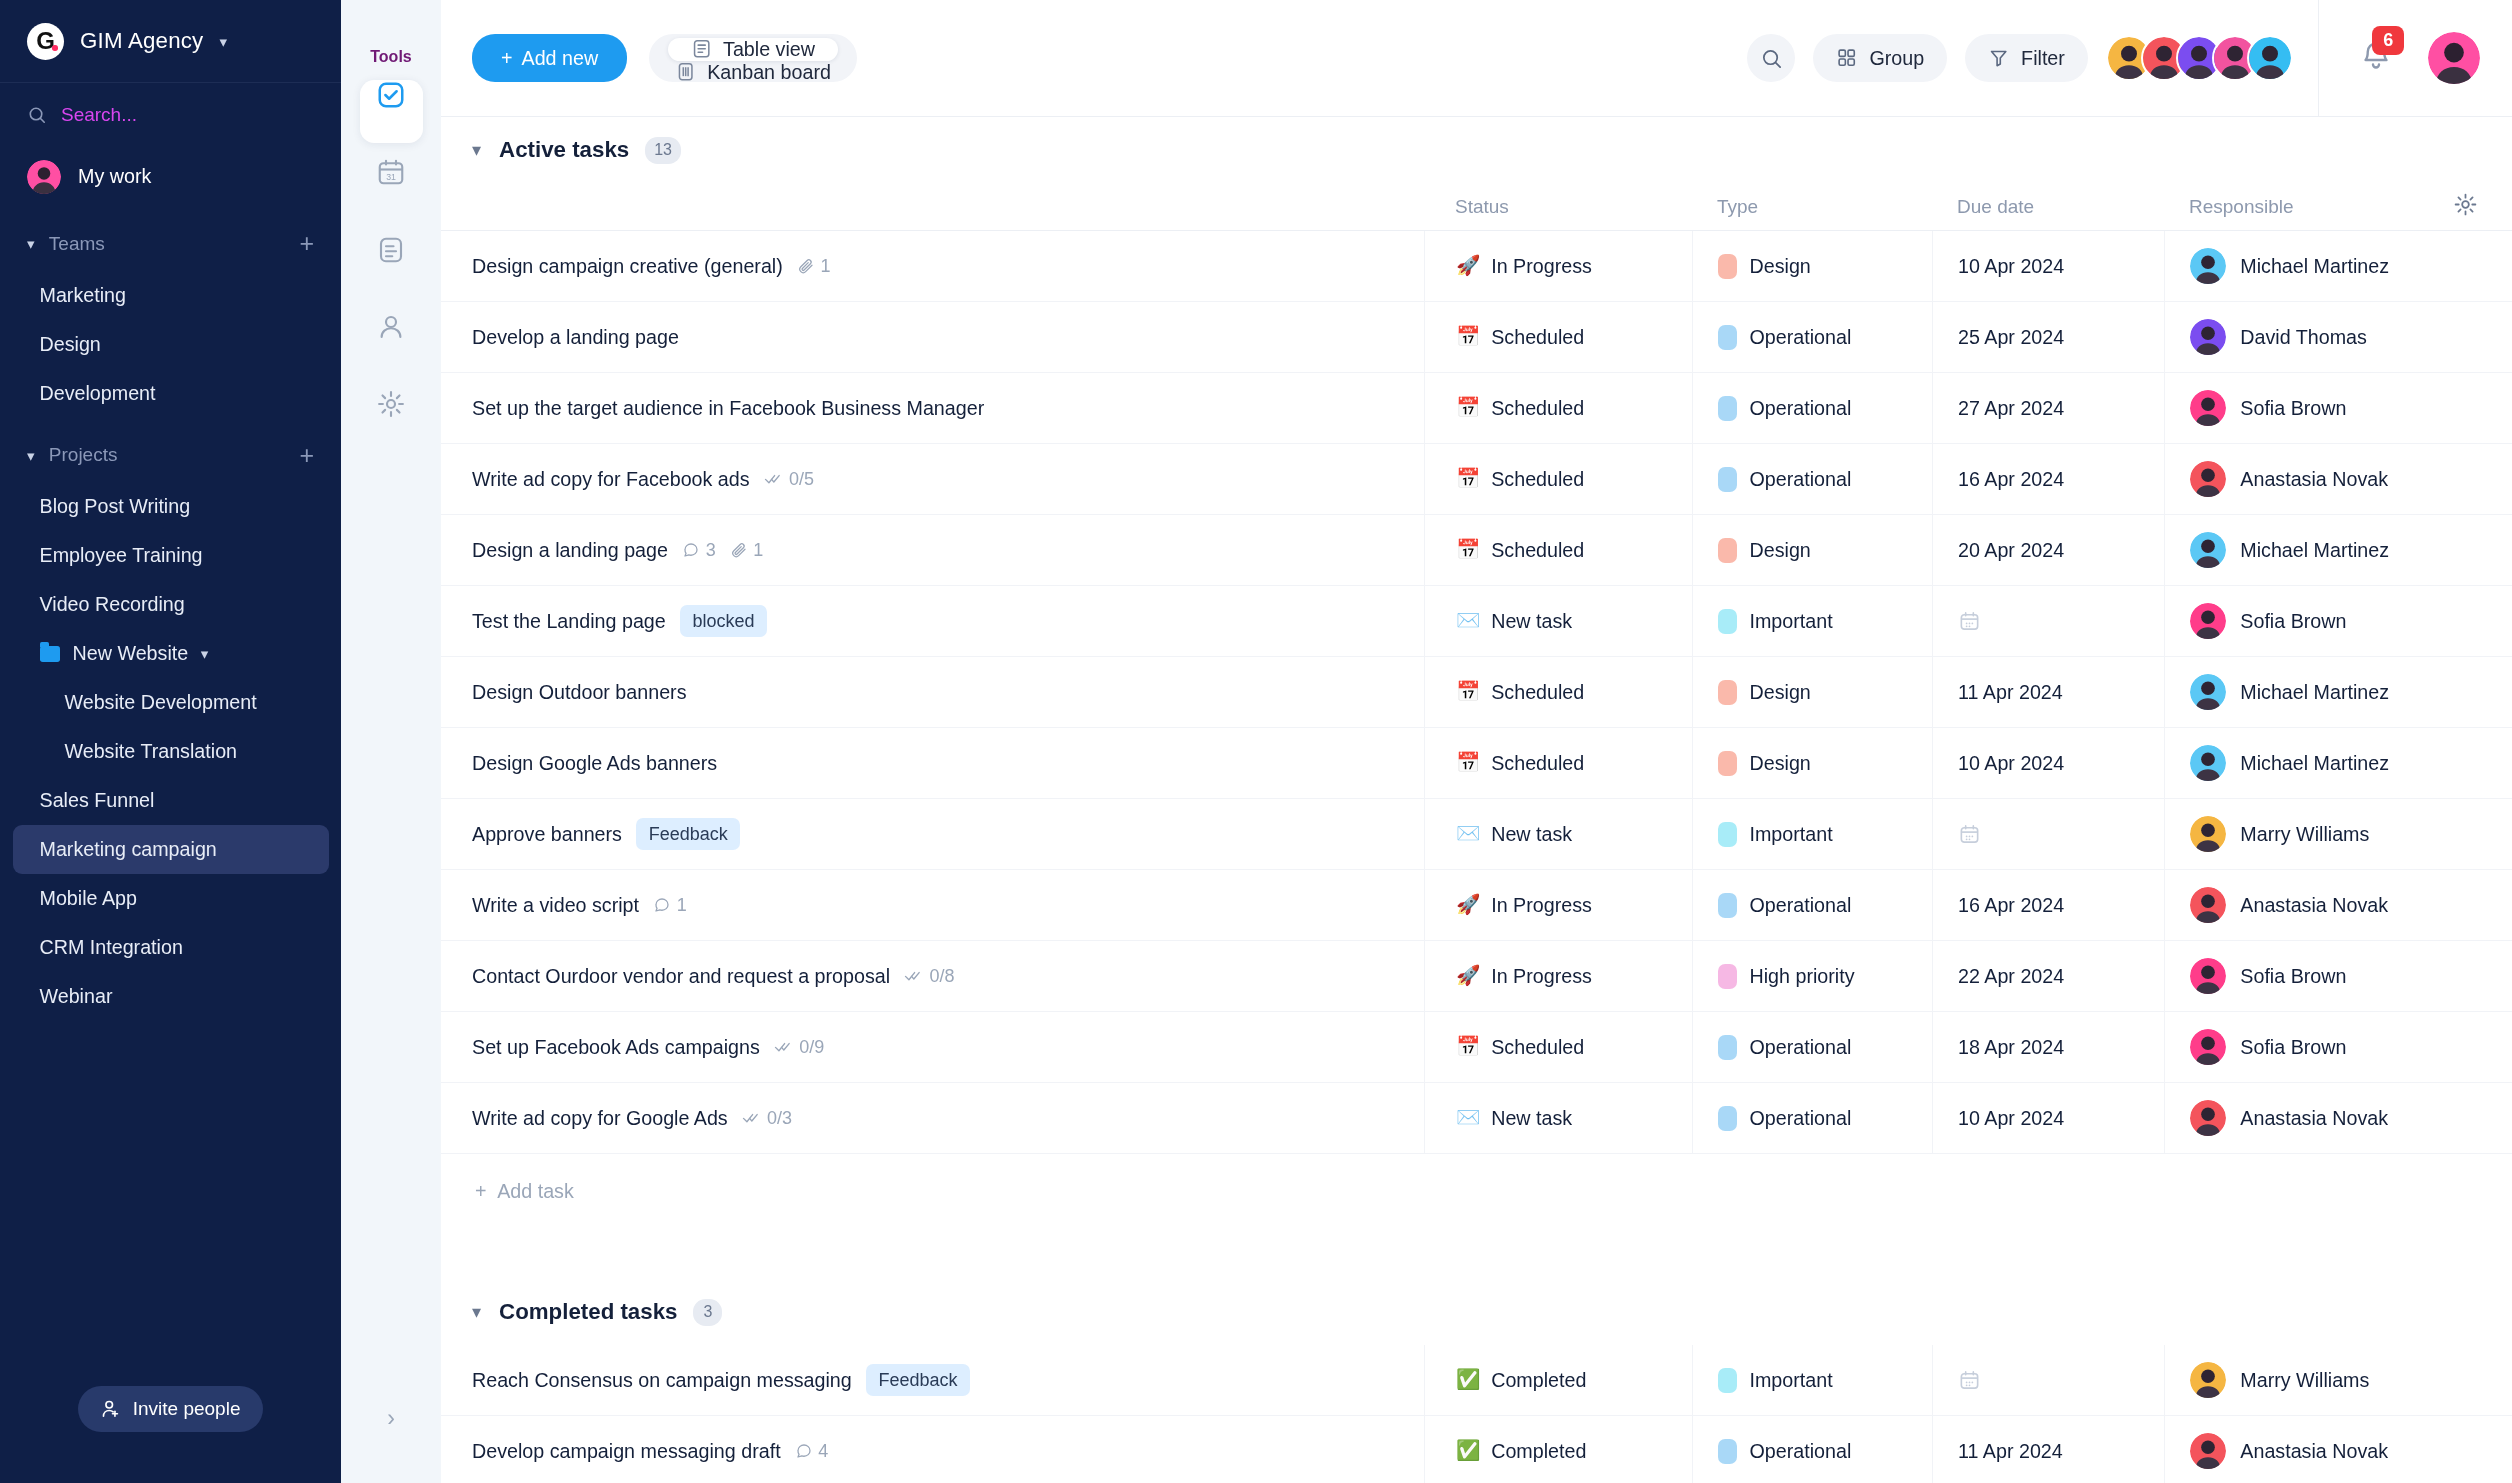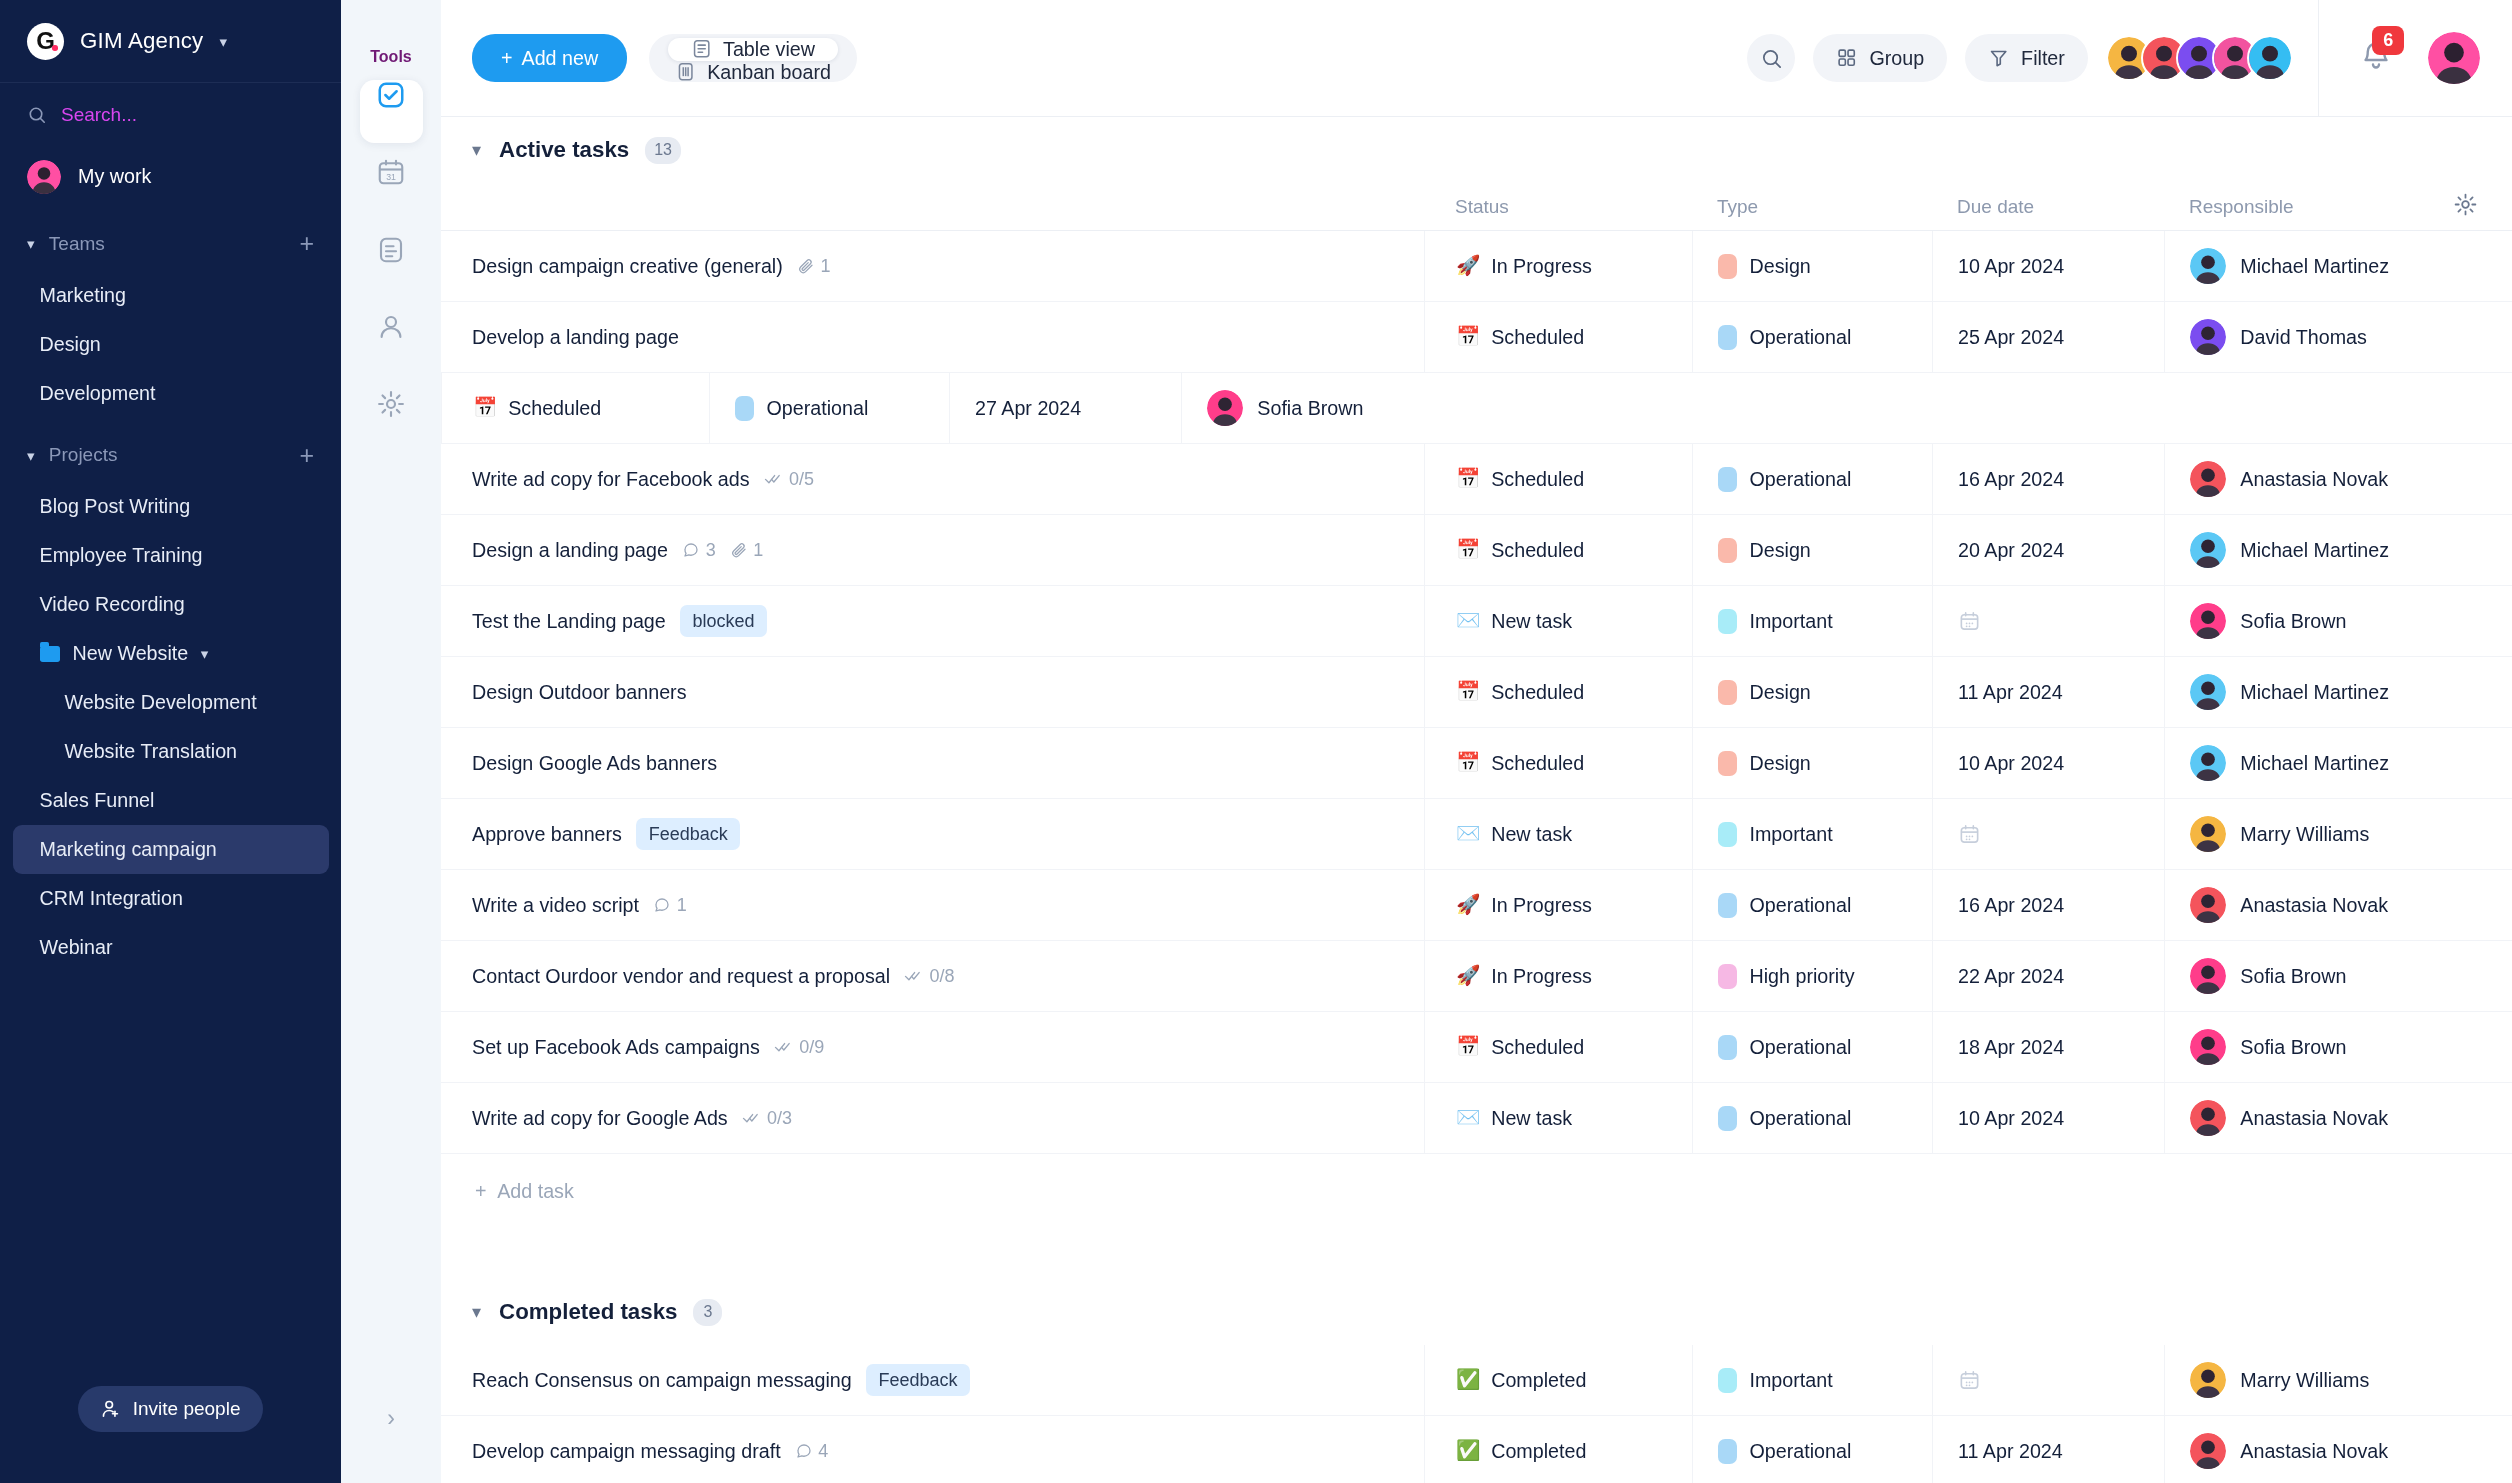--- a/index.html
+++ b/index.html
@@ -268,20 +268,23 @@
         <span>Website Development</span>
       </div>
       <div class="nav-item indent">
         <span>Website Translation</span>
       </div>
       <div class="nav-item">
         <span>Sales Funnel</span>
       </div>
       <div class="nav-item active">
         <span>Marketing campaign</span>
+      </div>
+      <div class="nav-item">
+        <span>Mobile App</span>
       </div>
       <div class="nav-item">
         <span>CRM Integration</span>
       </div>
       <div class="nav-item">
         <span>Webinar</span>
       </div>
     </div>
 
   <div class="invite-wrap">
@@ -506,20 +509,23 @@
         <div class="cell c-resp">
           <svg class="av " width="36" height="36" viewBox="0 0 58 58">
             <circle cx="29" cy="29" r="29" fill="#7b4df0"></circle>
             <circle cx="29" cy="23" r="11" fill="#2e2433"></circle>
             <path d="M9 58c0-12 9-19 20-19s20 7 20 19z" fill="#3d3344"></path>
           </svg>
           <span>David Thomas</span>
         </div>
       </div>
       <div class="row">
+        <div class="cell c-name">
+          <span class="task-title">Set up the target audience in Facebook Business Manager</span>
+        </div>
         <div class="cell c-status">
           <span class="st-emoji">📅</span>
           <span>Scheduled</span>
         </div>
         <div class="cell c-type">
           <span class="swatch" style="background:#a9d8f7"></span>
           <span>Operational</span>
         </div>
         <div class="cell c-due">
           <span>27 Apr 2024</span>

